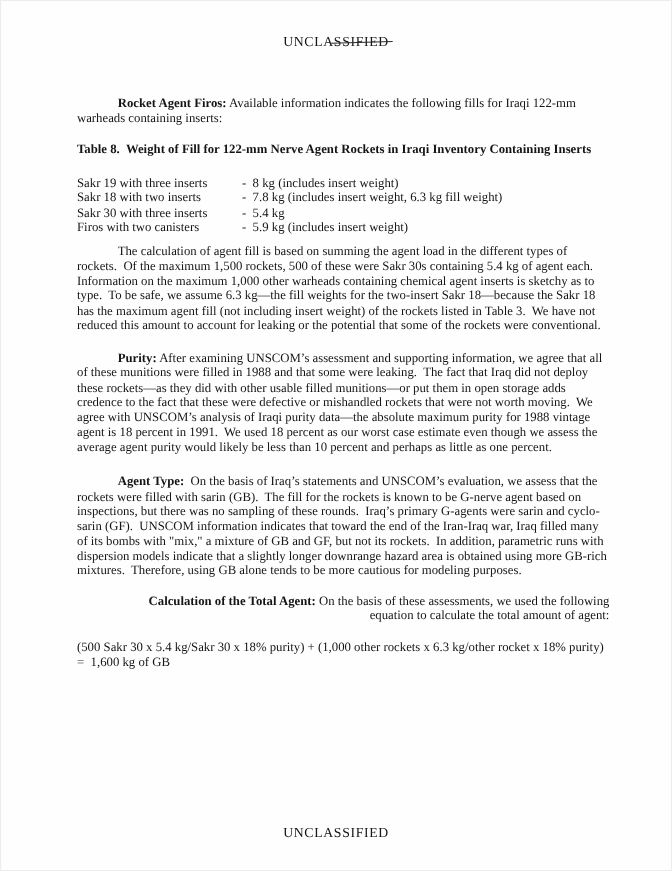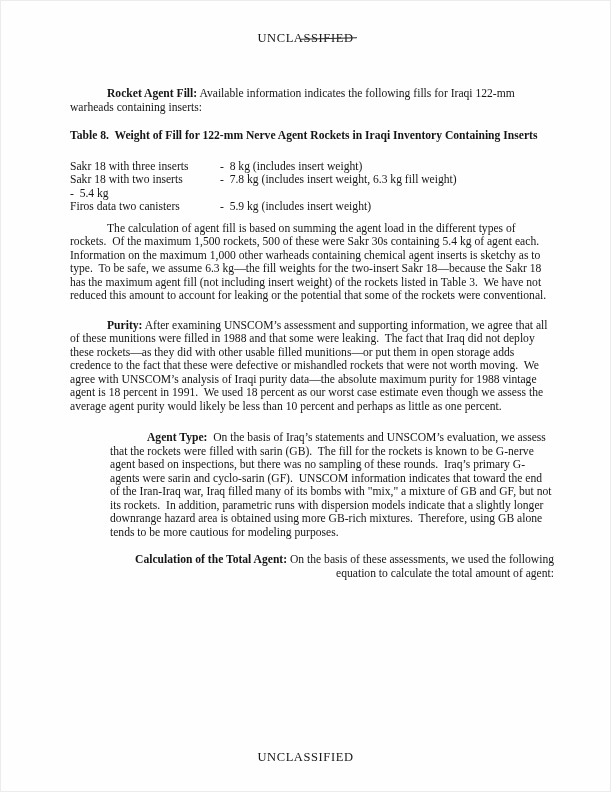--- a/index.html
+++ b/index.html
@@ -47,67 +47,69 @@
   .indent { text-indent: 37px; }
   .bold { font-weight: bold; }
   .tbl-heading { margin-top: 15px; font-weight: bold; }
   .tbl { margin-top: 17px; }
   .tbl-row { display: flex; }
   .tbl-item { width: 150px; flex: none; }
   .tbl-fill { flex: 1; }
   .mt14 { margin-top: 14px; text-align: right; }
   .mt15 { margin-top: 15px; }
   .mt16 { margin-top: 16px; }
-  .mt18 { margin-top: 18px; margin-left: 40px; }
+  .mt18 { margin-top: 18px; }
   .mt20 { margin-top: 8px; }
 </style>
 </head>
 <body>
 
 <div class="page">
 
   <div class="classification top">
     <span class="class-inner">
       <span class="pre">UNCLASSIFIED</span>
       <span class="strike-mark"></span>
     </span>
   </div>
 
   <div class="content">
 
-    <p class="para indent"><span class="bold pre">Rocket Agent Fill:</span><span class="pre"> Available information indicates the following fills for Iraqi 122-mm warheads containing inserts:</span></p>
+    <p class="para indent"><span class="bold pre">Rocket Agent Firos:</span><span class="pre"> Available information indicates the following fills for Iraqi 122-mm warheads containing inserts:</span></p>
 
     <p class="para tbl-heading"><span class="pre">Table 8.  Weight of Fill for 122-mm Nerve Agent Rockets in Iraqi Inventory Containing Inserts</span></p>
 
     <div class="tbl">
       <div class="tbl-row">
-        <span class="tbl-item pre">Sakr 18 with three inserts</span>
+        <span class="tbl-item pre">Sakr 19 with three inserts</span>
         <span class="tbl-fill pre">-  8 kg (includes insert weight)</span>
       </div>
       <div class="tbl-row">
         <span class="tbl-item pre">Sakr 18 with two inserts</span>
         <span class="tbl-fill pre">-  7.8 kg (includes insert weight, 6.3 kg fill weight)</span>
       </div>
       <div class="tbl-row">
+        <span class="tbl-item pre">Sakr 30 with three inserts</span>
         <span class="tbl-fill pre">-  5.4 kg</span>
       </div>
       <div class="tbl-row">
-        <span class="tbl-item pre">Firos data two canisters</span>
+        <span class="tbl-item pre">Firos with two canisters</span>
         <span class="tbl-fill pre">-  5.9 kg (includes insert weight)</span>
       </div>
     </div>
 
     <p class="para indent mt20"><span class="pre">The calculation of agent fill is based on summing the agent load in the different types of rockets.  Of the maximum 1,500 rockets, 500 of these were Sakr 30s containing 5.4 kg of agent each.  Information on the maximum 1,000 other warheads containing chemical agent inserts is sketchy as to type.  To be safe, we assume 6.3 kg—the fill weights for the two-insert Sakr 18—because the Sakr 18 has the maximum agent fill (not including insert weight) of the rockets listed in Table 3.  We have not reduced this amount to account for leaking or the potential that some of the rockets were conventional.</span></p>
 
     <p class="para indent mt16"><span class="bold pre">Purity:</span><span class="pre"> After examining UNSCOM’s assessment and supporting information, we agree that all of these munitions were filled in 1988 and that some were leaking.  The fact that Iraq did not deploy these rockets—as they did with other usable filled munitions—or put them in open storage adds credence to the fact that these were defective or mishandled rockets that were not worth moving.  We agree with UNSCOM’s analysis of Iraqi purity data—the absolute maximum purity for 1988 vintage agent is 18 percent in 1991.  We used 18 percent as our worst case estimate even though we assess the average agent purity would likely be less than 10 percent and perhaps as little as one percent.</span></p>
 
     <p class="para indent mt18"><span class="bold pre">Agent Type:</span><span class="pre">  On the basis of Iraq’s statements and UNSCOM’s evaluation, we assess that the rockets were filled with sarin (GB).  The fill for the rockets is known to be G-nerve agent based on inspections, but there was no sampling of these rounds.  Iraq’s primary G-agents were sarin and cyclo-sarin (GF).  UNSCOM information indicates that toward the end of the Iran-Iraq war, Iraq filled many of its bombs with "mix," a mixture of GB and GF, but not its rockets.  In addition, parametric runs with dispersion models indicate that a slightly longer downrange hazard area is obtained using more GB-rich mixtures.  Therefore, using GB alone tends to be more cautious for modeling purposes.</span></p>
 
     <p class="para indent mt14"><span class="bold pre">Calculation of the Total Agent:</span><span class="pre"> On the basis of these assessments, we used the following equation to calculate the total amount of agent:</span></p>
 
+    <p class="para mt15"><span class="pre">(500 Sakr 30 x 5.4 kg/Sakr 30 x 18% purity) + (1,000 other rockets x 6.3 kg/other rocket x 18% purity)  =  1,600 kg of GB</span></p>
 
   </div>
 
   <div class="classification bottom">
     <span class="class-inner">
       <span class="pre">UNCLASSIFIED</span>
     </span>
   </div>
 
 </div>

